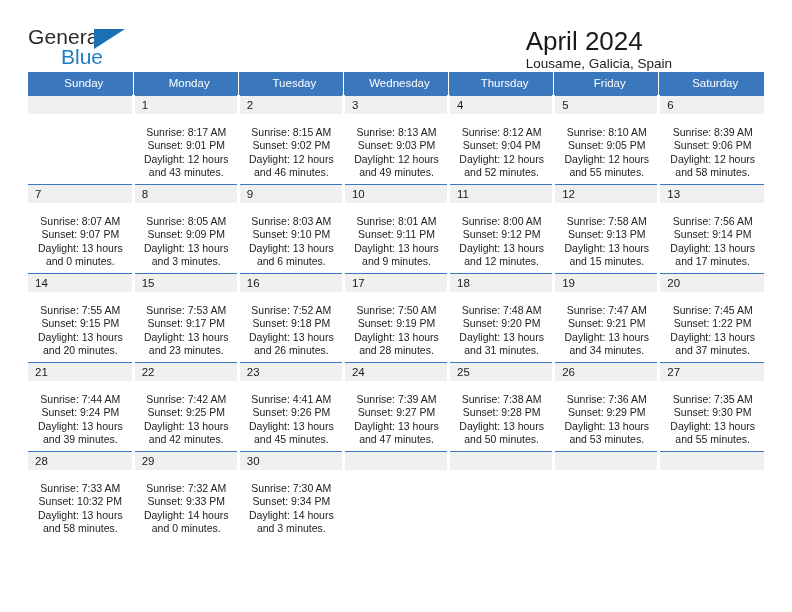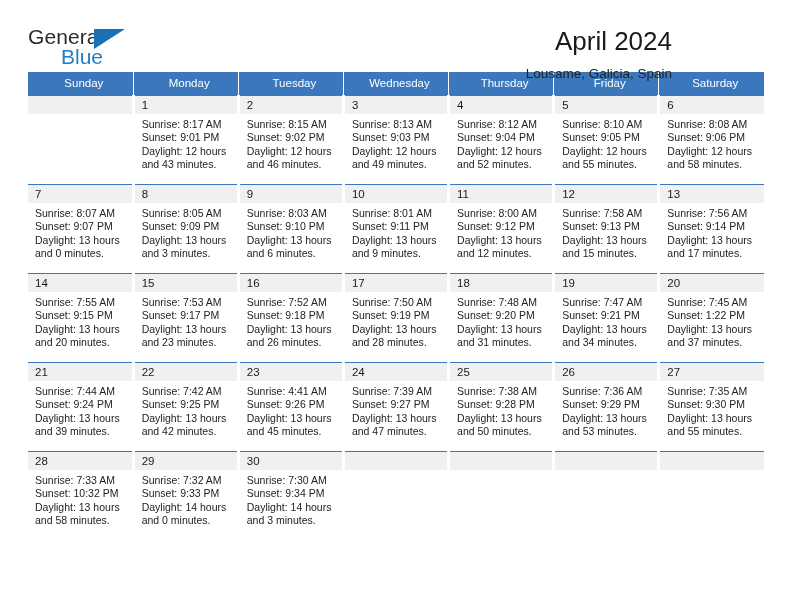--- a/index.html
+++ b/index.html
@@ -58,34 +58,34 @@
     position: absolute;
     left: 66px;
     top: 3px;
     width: 0;
     height: 0;
     border-left: 31px solid #1a6fb5;
     border-bottom: 20px solid transparent;
   }
 
   .title-block {
-    text-align: right;
+    text-align: left;
     padding-top: 1px;
   }
   .cal-title {
     font-size: 26px;
     color: #1a1a1a;
     line-height: 1.1;
     font-weight: normal;
     margin: 0;
   }
   .cal-subtitle {
     font-size: 13.5px;
     color: #222;
-    margin-top: 10px;
+    margin-top: 0;
   }
 
   
   .calendar {
     width: 736px;
     border-collapse: collapse;
     table-layout: fixed;
   }
 
   .dow-row th {
@@ -117,24 +117,25 @@
     font-size: 11.5px;
     color: #1a1a1a;
     padding: 3px 0 4px 7px;
     height: 18px;
     box-sizing: border-box;
     line-height: 12px;
   }
   td.empty .daynum { background: #f0f0f0; }
 
   .details {
-    padding: 4px 6px 0 7px;
+    padding: 12px 6px 0 7px;
     font-size: 10.5px;
     line-height: 13.4px;
     color: #222;
+    text-align: center;
   }
   .details div { white-space: nowrap; }
 </style>
 </head>
 <body>
 
 <div class="page">
 
   <div class="masthead">
 
@@ -209,21 +210,21 @@
             <div class="details">
               <div>Sunrise: 8:10 AM</div>
               <div>Sunset: 9:05 PM</div>
               <div>Daylight: 12 hours</div>
               <div>and 55 minutes.</div>
             </div>
           </td>
           <td>
             <div class="daynum">6</div>
             <div class="details">
-              <div>Sunrise: 8:08 AM</div>
+              <div>Sunrise: 8:39 AM</div>
               <div>Sunset: 9:06 PM</div>
               <div>Daylight: 12 hours</div>
               <div>and 58 minutes.</div>
             </div>
           </td>
         </tr>
         <tr class="week-row">
           <td>
             <div class="daynum">7</div>
             <div class="details">

